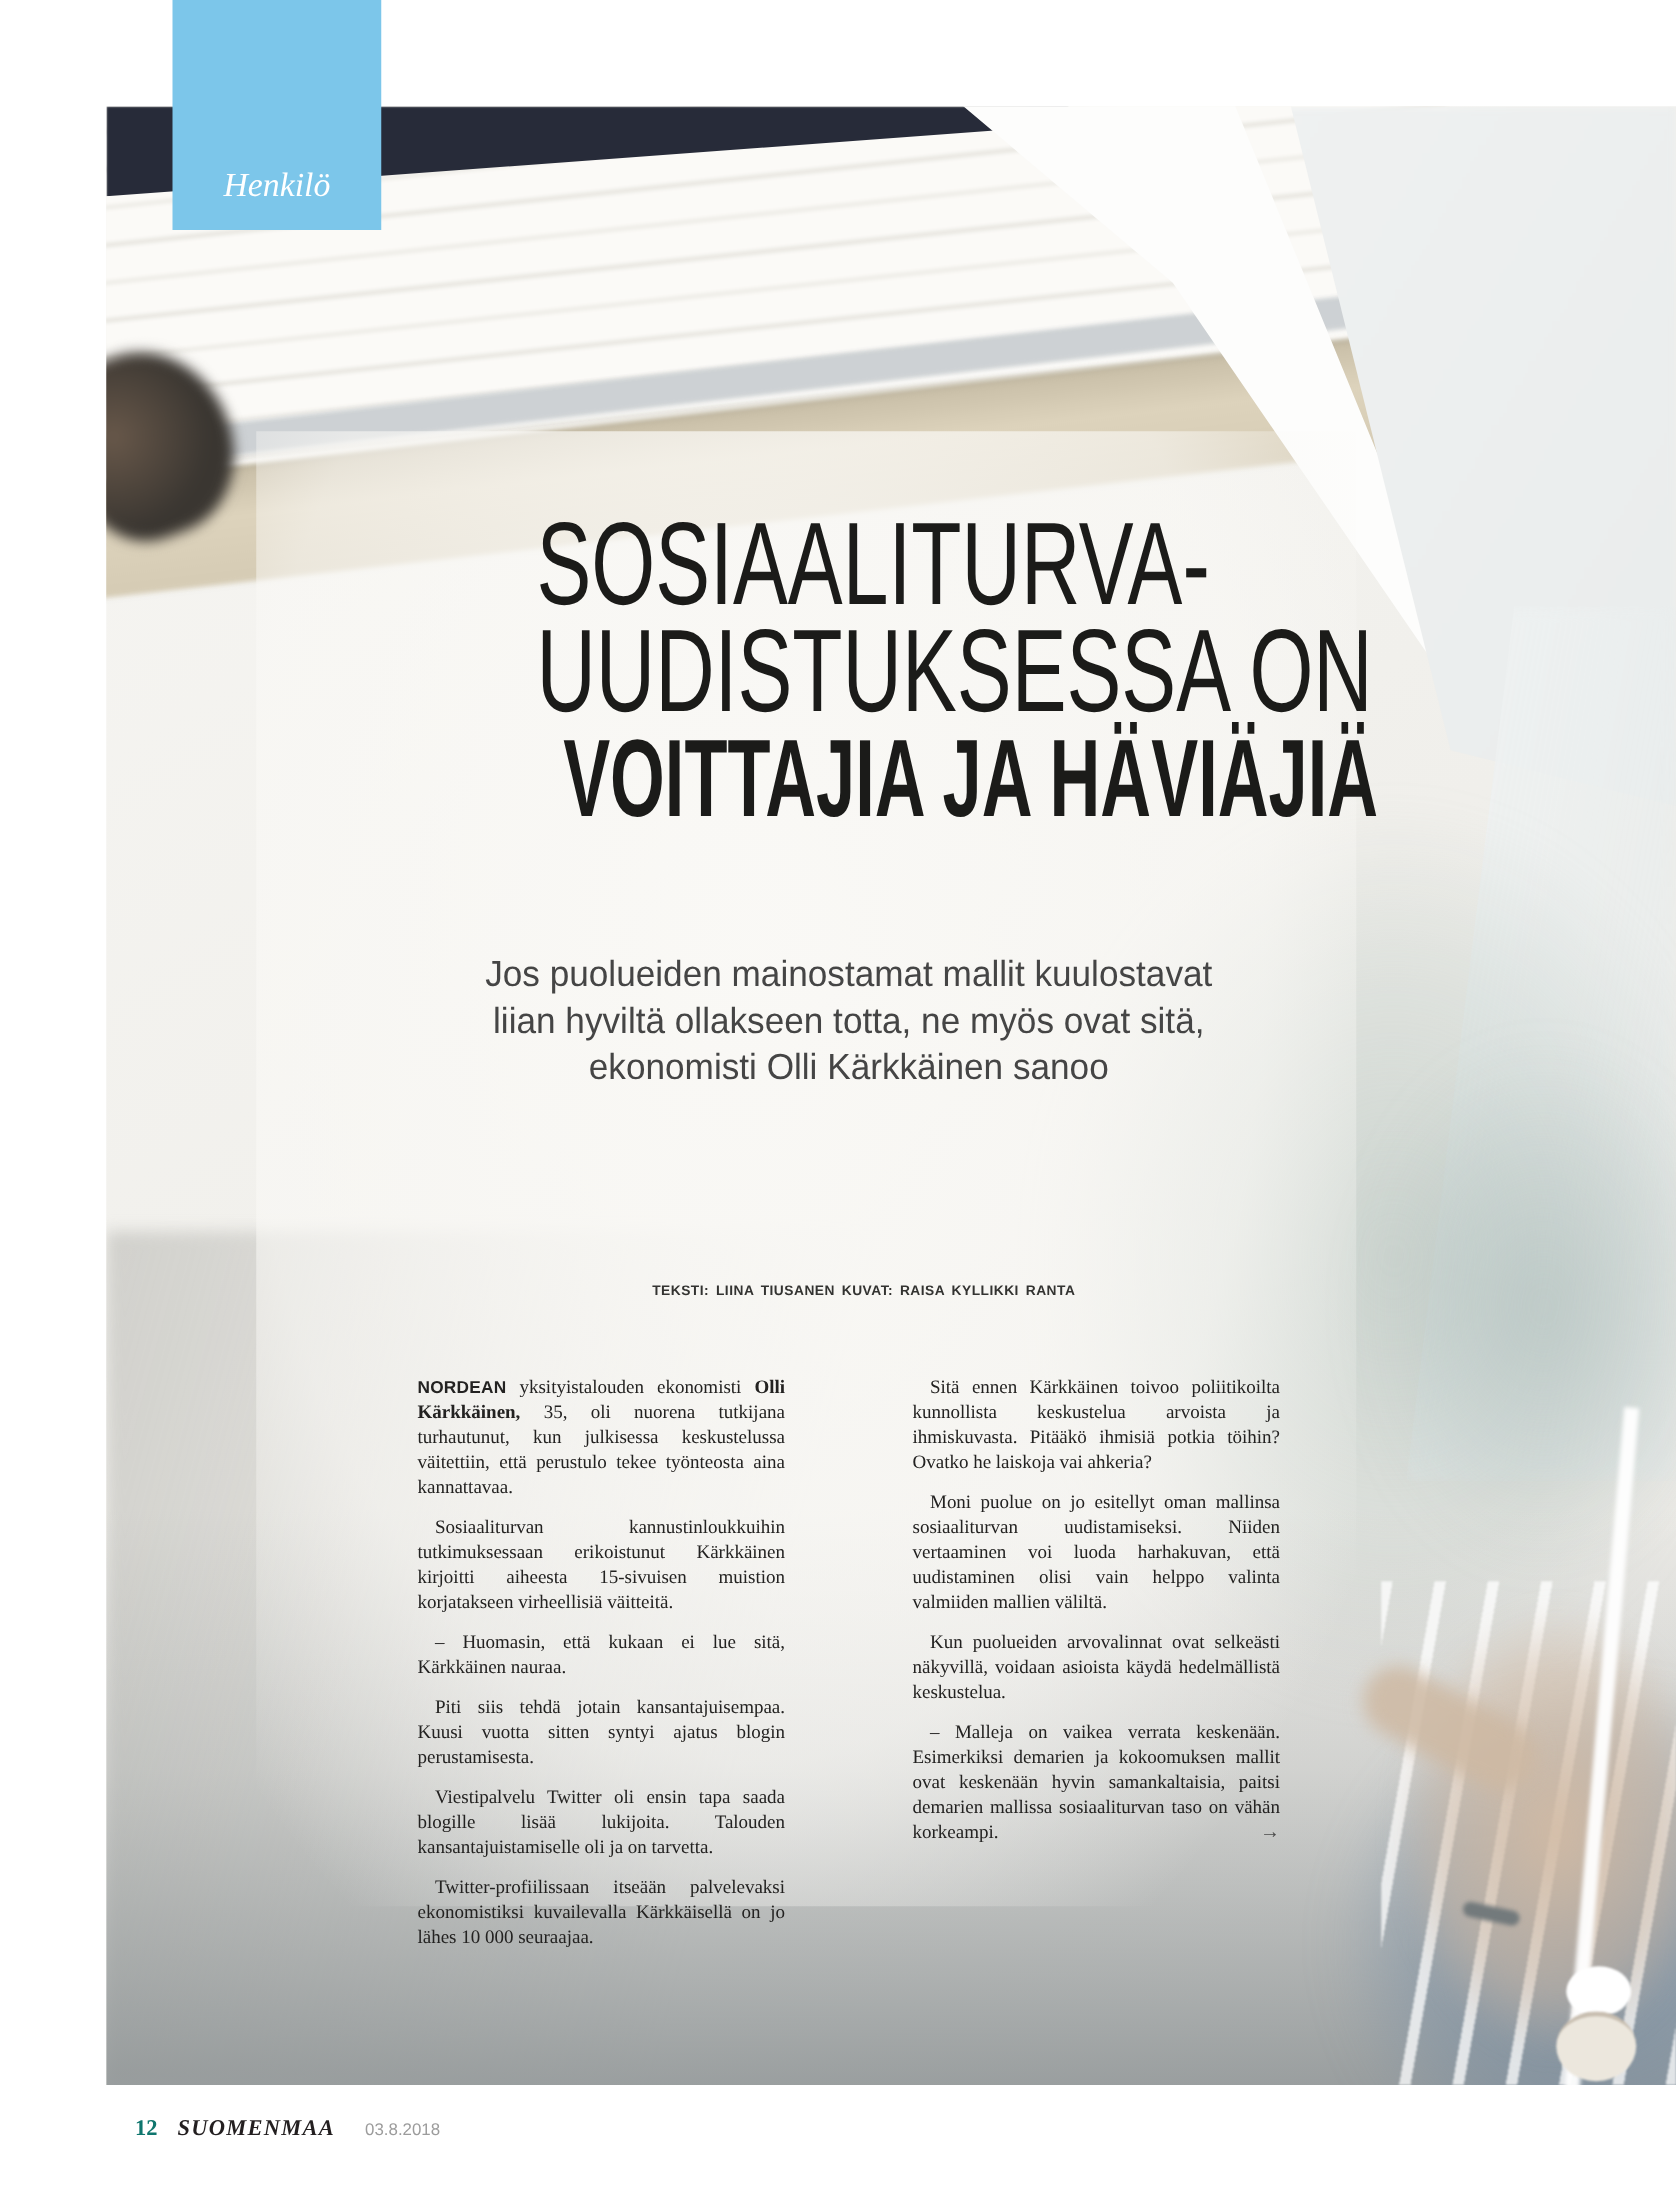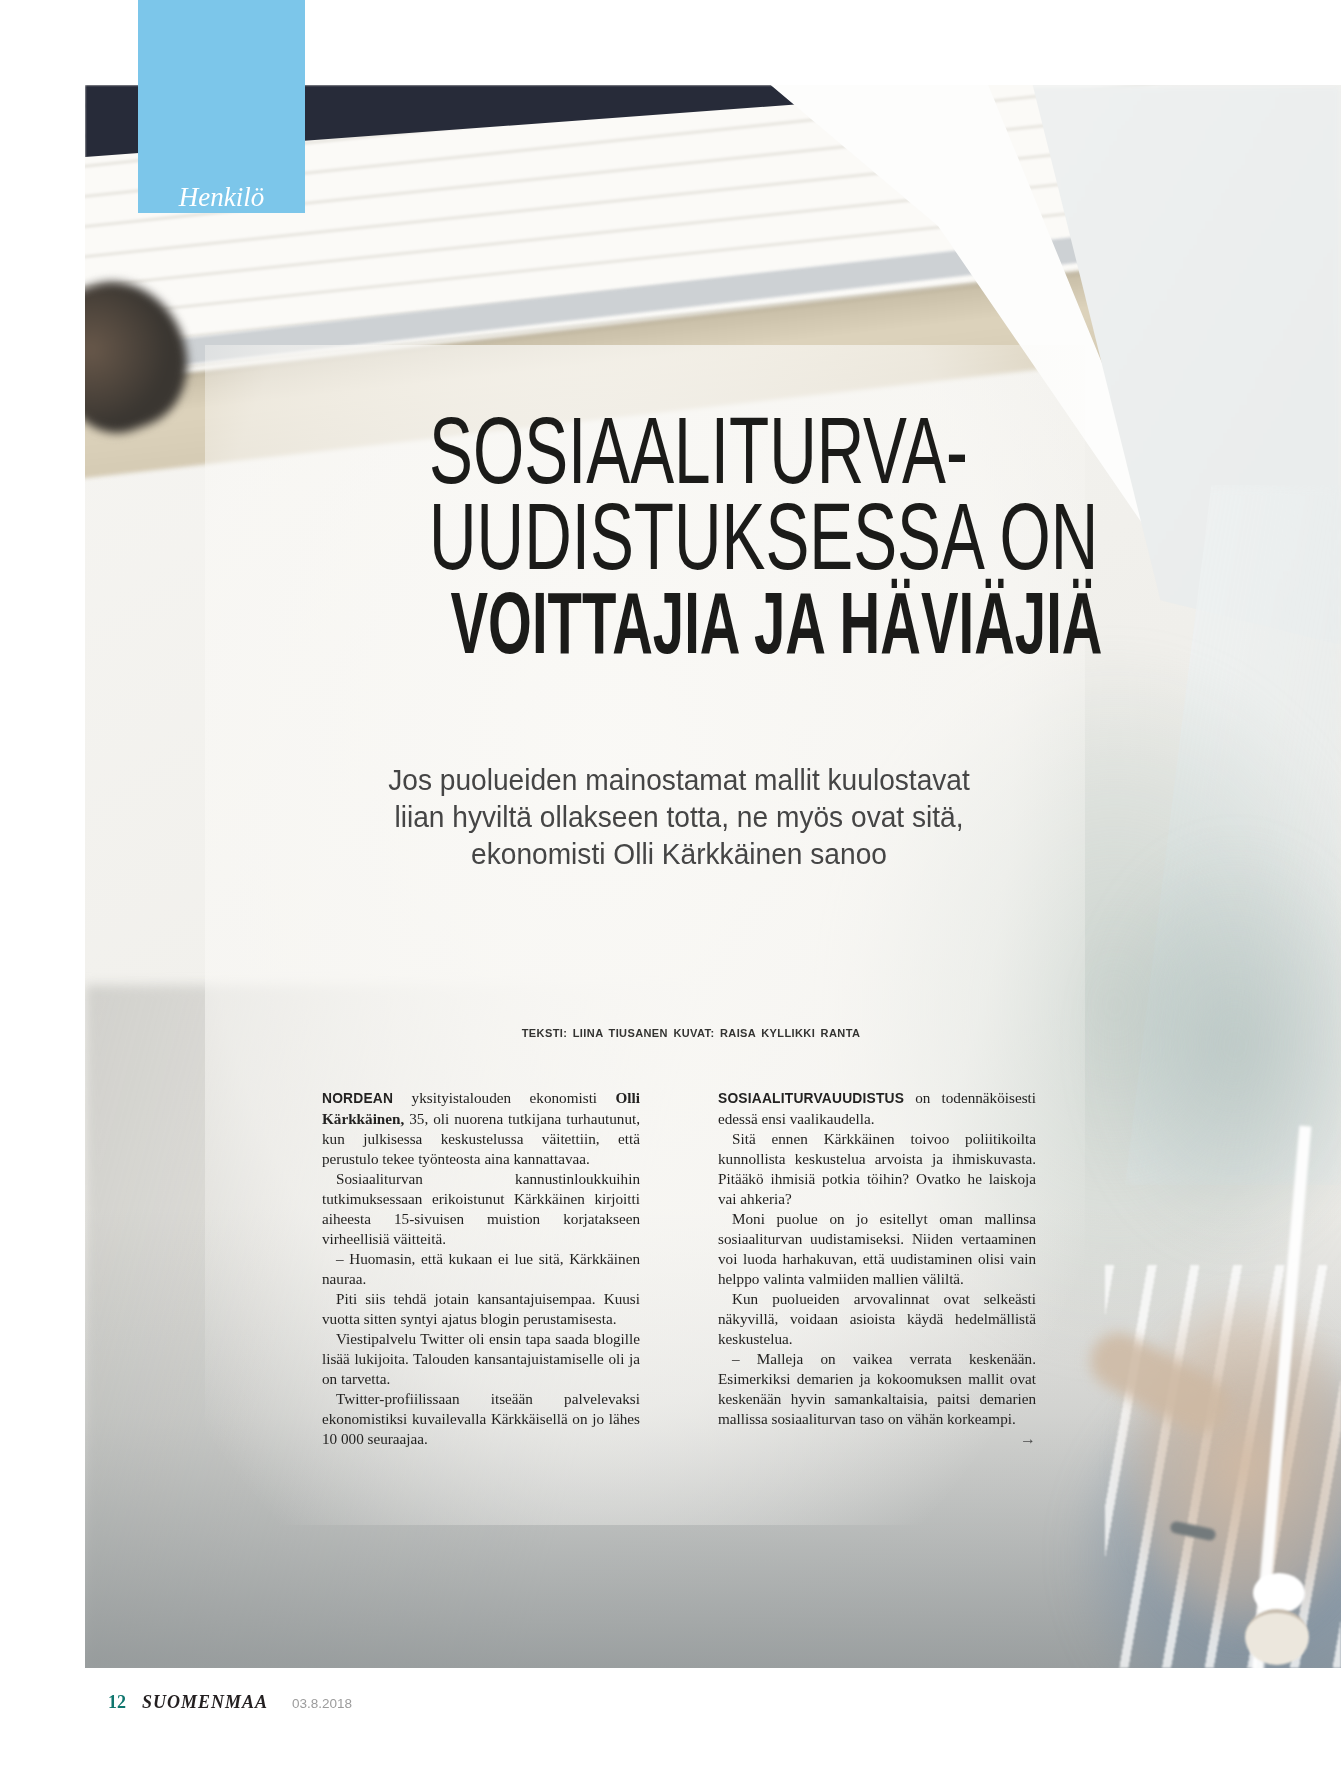--- a/index.html
+++ b/index.html
@@ -57,41 +57,41 @@
            transform:rotate(12deg);filter:blur(1.5px);}
   .ph-cord{left:1190px;top:1040px;width:12px;height:560px;background:rgba(255,255,255,0.95);
            transform:rotate(5deg);filter:blur(1.5px);}
   .ph-cap1{left:1168px;top:1488px;width:52px;height:40px;border-radius:50%;background:#ffffff;filter:blur(1px);}
   .ph-cap2{left:1160px;top:1524px;width:64px;height:52px;border-radius:50%;background:#ece7dd;
            border-top:4px solid #c8beb0;filter:blur(1px);}
   .ph-centerlight{left:120px;top:260px;width:880px;height:1180px;
                   background:radial-gradient(ellipse at 45% 35%,rgba(250,249,246,0.95),rgba(250,249,246,0.6) 60%,rgba(250,249,246,0) 85%);}
 
   
-  .section-tab{position:absolute;left:138px;top:0;width:167px;height:213px;background:#7cc6ea;
-               display:flex;align-items:flex-end;justify-content:center;box-sizing:border-box;}
+  .section-tab{position:absolute;left:138px;top:0;width:167px;height:184px;background:#7cc6ea;
+               display:flex;align-items:flex-end;justify-content:center;padding-bottom:20px;box-sizing:border-box;}
   .section-tab span{font-family:"Liberation Serif",serif;font-style:italic;color:#ffffff;font-size:27px;}
 
   
   .content{position:absolute;left:322px;top:0;width:714px;color:#1b1b19;}
   .headline{position:absolute;left:0;top:408px;width:100%;margin:0;text-align:center;
             font-weight:normal;}
   .headline .hl-line{font-size:94px;line-height:86px;letter-spacing:0px;color:#1b1b19;
                      transform:scaleX(0.70);white-space:nowrap;}
   .headline .hl-line.bold{font-weight:bold;font-size:88px;transform:scaleX(0.64);}
   .standfirst{position:absolute;left:0;top:762px;width:100%;text-align:center;color:#454545;}
   .standfirst .sf-line{font-size:29px;line-height:37px;transform:scaleX(0.97);white-space:nowrap;}
   .byline{position:absolute;left:12px;top:1027px;width:100%;text-align:center;
           font-size:11px;font-weight:bold;letter-spacing:0.4px;word-spacing:2px;color:#333331;}
 
   .col{position:absolute;top:1088px;width:318px;font-family:"Liberation Serif",serif;
        font-size:15.2px;line-height:20px;color:#232221;text-align:justify;}
   .col-left{left:0;}
   .col-right{left:396px;}
-  .body-p{margin:0;}
+  .body-p{margin:12px;}
   .body-p.indent{text-indent:14px;}
   .seg-lead{font-family:"Liberation Sans",sans-serif;font-weight:bold;font-size:13.8px;letter-spacing:0.2px;}
   .seg-bold{font-weight:bold;}
   .seg-arrow{float:right;font-family:"Liberation Sans",sans-serif;color:#4a4a4a;font-size:16px;}
 
   
   .footer{position:absolute;left:108px;top:1692px;display:flex;align-items:baseline;}
   .footer .pgnum{font-family:"Liberation Serif",serif;font-weight:bold;font-size:18px;color:#0f766e;}
   .footer .pub{font-family:"Liberation Serif",serif;font-weight:bold;font-size:18px;
                letter-spacing:1px;color:#231f20;margin-left:16px;font-style:italic;}
@@ -144,21 +144,20 @@
     <div class="byline">TEKSTI: LIINA TIUSANEN KUVAT: RAISA KYLLIKKI RANTA</div>
     <div class="col col-left">
         <p class="body-p"><span class="seg-lead">NORDEAN</span><span> yksityistalouden ekonomisti </span><span class="seg-bold">Olli Kärkkäinen,</span><span> 35, oli nuorena tutkijana turhautunut, kun julkisessa keskustelussa väitettiin, että perustulo tekee työnteosta aina kannattavaa.</span></p>
         <p class="body-p indent"><span>Sosiaaliturvan kannustinloukkuihin tutkimuksessaan erikoistunut Kärkkäinen kirjoitti aiheesta 15-sivuisen muistion korjatakseen virheellisiä väitteitä.</span></p>
         <p class="body-p indent"><span>– Huomasin, että kukaan ei lue sitä, Kärkkäinen nauraa.</span></p>
         <p class="body-p indent"><span>Piti siis tehdä jotain kansantajuisempaa. Kuusi vuotta sitten syntyi ajatus blogin perustamisesta.</span></p>
         <p class="body-p indent"><span>Viestipalvelu Twitter oli ensin tapa saada blogille lisää lukijoita. Talouden kansantajuistamiselle oli ja on tarvetta.</span></p>
         <p class="body-p indent"><span>Twitter-profiilissaan itseään palvelevaksi ekonomistiksi kuvailevalla Kärkkäisellä on jo lähes 10 000 seuraajaa.</span></p>
       </div>
     <div class="col col-right">
-        <p class="body-p"><span class="seg-lead">SOSIAALITURVAUUDISTUS</span><span> on todennäköisesti edessä ensi vaalikaudella.</span></p>
         <p class="body-p indent"><span>Sitä ennen Kärkkäinen toivoo poliitikoilta kunnollista keskustelua arvoista ja ihmiskuvasta. Pitääkö ihmisiä potkia töihin? Ovatko he laiskoja vai ahkeria?</span></p>
         <p class="body-p indent"><span>Moni puolue on jo esitellyt oman mallinsa sosiaaliturvan uudistamiseksi. Niiden vertaaminen voi luoda harhakuvan, että uudistaminen olisi vain helppo valinta valmiiden mallien väliltä.</span></p>
         <p class="body-p indent"><span>Kun puolueiden arvovalinnat ovat selkeästi näkyvillä, voidaan asioista käydä hedelmällistä keskustelua.</span></p>
         <p class="body-p indent"><span>– Malleja on vaikea verrata keskenään. Esimerkiksi demarien ja kokoomuksen mallit ovat keskenään hyvin samankaltaisia, paitsi demarien mallissa sosiaaliturvan taso on vähän korkeampi.</span><span class="seg-arrow">→</span></p>
       </div>
   </div>
 
   <div class="footer">
     <span class="pgnum">12</span>
     <span class="pub">SUOMENMAA</span>

